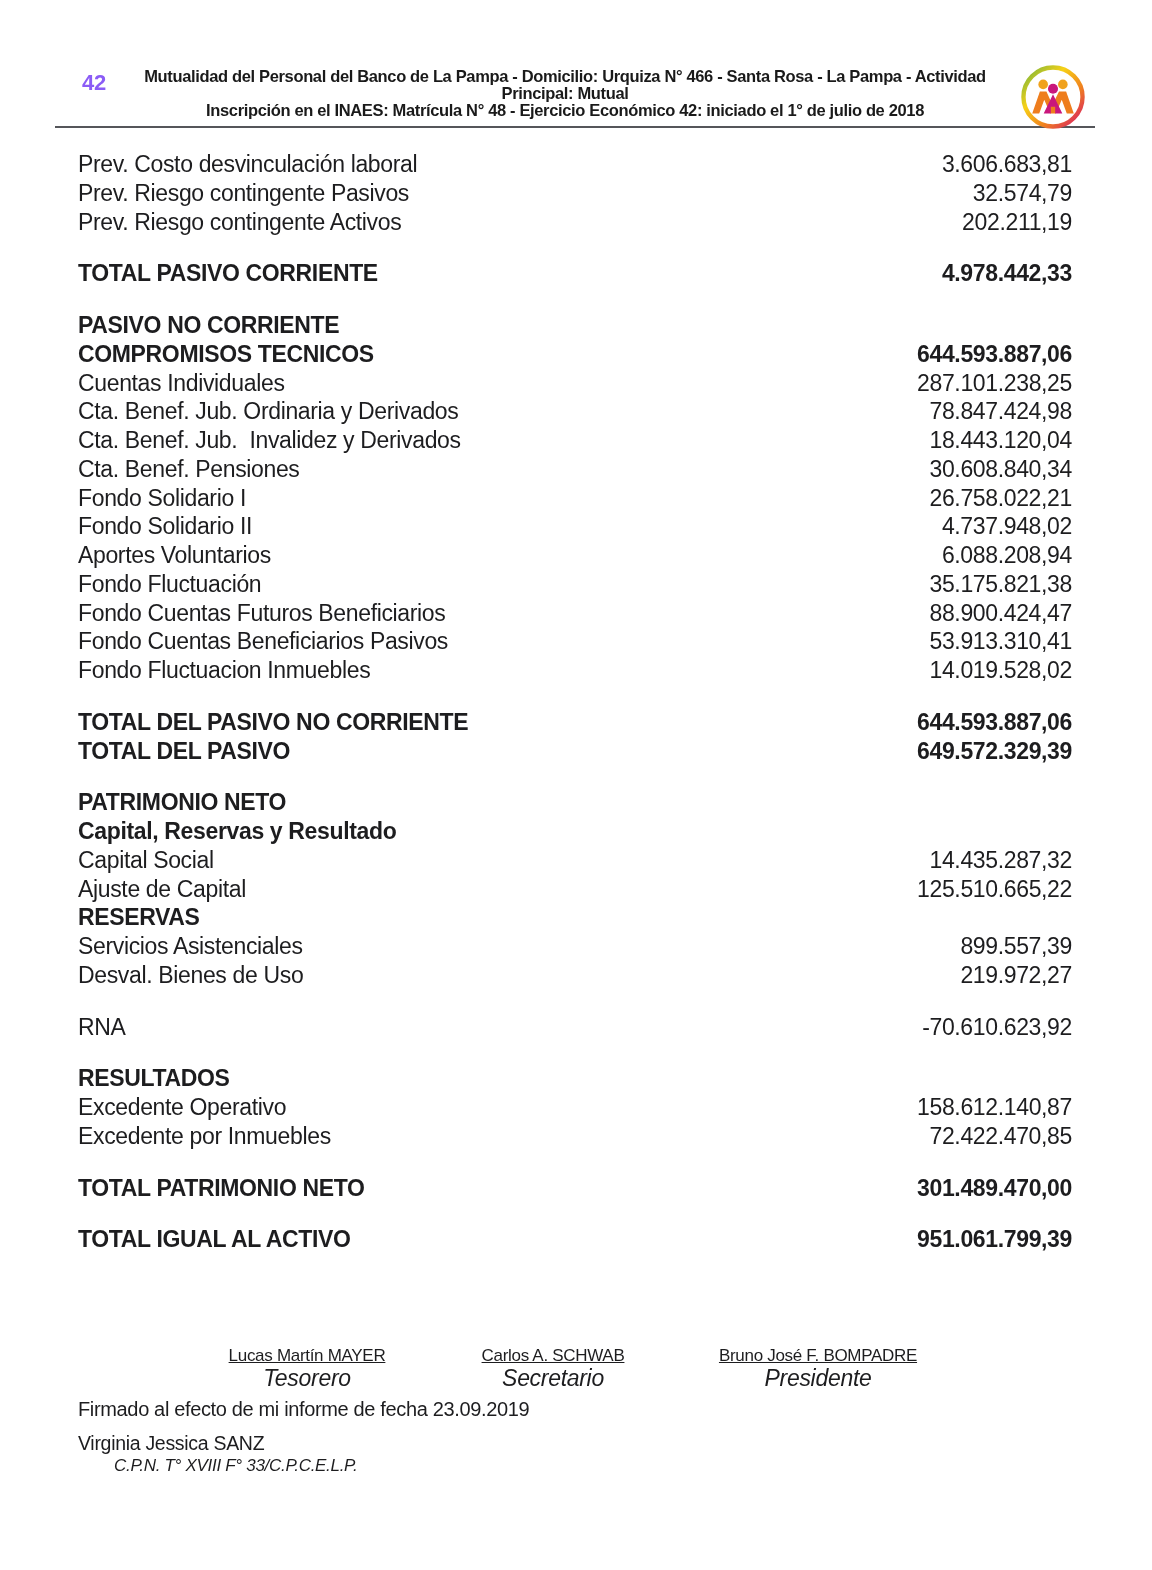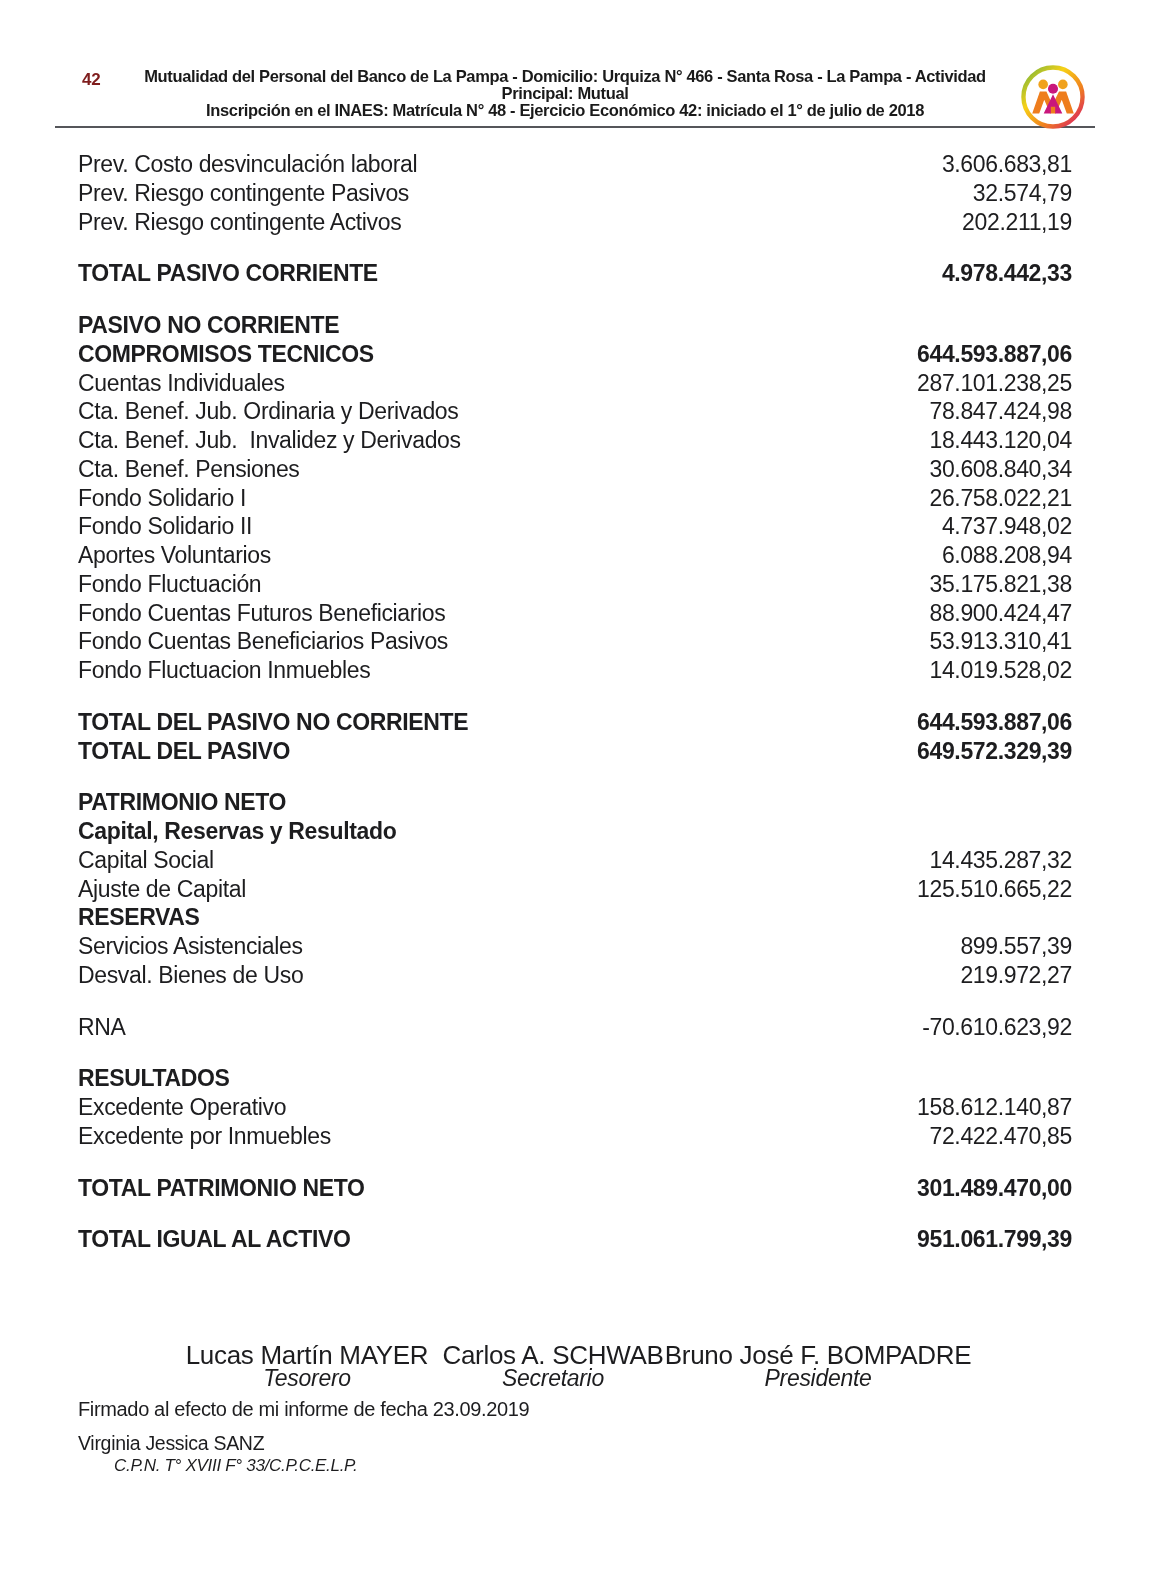--- a/index.html
+++ b/index.html
@@ -8,21 +8,21 @@
     width:1152px;height:1570px;
     margin:0 auto;
     background:#ffffff;
     font-family:"Liberation Sans",sans-serif;
     color:#1d1d1f;
     overflow:hidden;
   }
   
   .page-num{
     position:absolute;left:82px;top:70px;
-    font-size:17px;font-weight:bold;letter-spacing:-0.3px;color:#7f1d1d;
+    font-size:22px;font-weight:bold;letter-spacing:-0.3px;color:#8b5cf6;
   }
   .header-title{
     position:absolute;left:125px;top:68px;width:880px;
     text-align:center;
     font-size:16.5px;font-weight:bold;letter-spacing:-0.35px;
     line-height:17px;color:#1a1a1a;
   }
   .header-rule{
     position:absolute;left:55px;top:126px;width:1040px;height:2px;
     background:#55565a;
@@ -42,21 +42,21 @@
   }
   .row .label{text-align:left;}
   .row .value{text-align:left;}
   .row.bold{font-weight:bold;}
   
   .signer{
     position:absolute;top:1344px;
     transform:translateX(-50%);
     text-align:center;line-height:23px;
   }
-  .signer .name{font-size:26px;letter-spacing:-0.3px;}
+  .signer .name{font-size:17px;letter-spacing:-0.3px;text-decoration:underline;}
   .signer .role{font-size:23px;font-style:italic;letter-spacing:-0.3px;}
   .signed-note{
     position:absolute;left:78px;top:1398px;
     font-size:20px;letter-spacing:-0.35px;
   }
   .accountant-name{
     position:absolute;left:78px;top:1432px;
     font-size:19.5px;letter-spacing:-0.3px;
   }
   .accountant-credentials{

